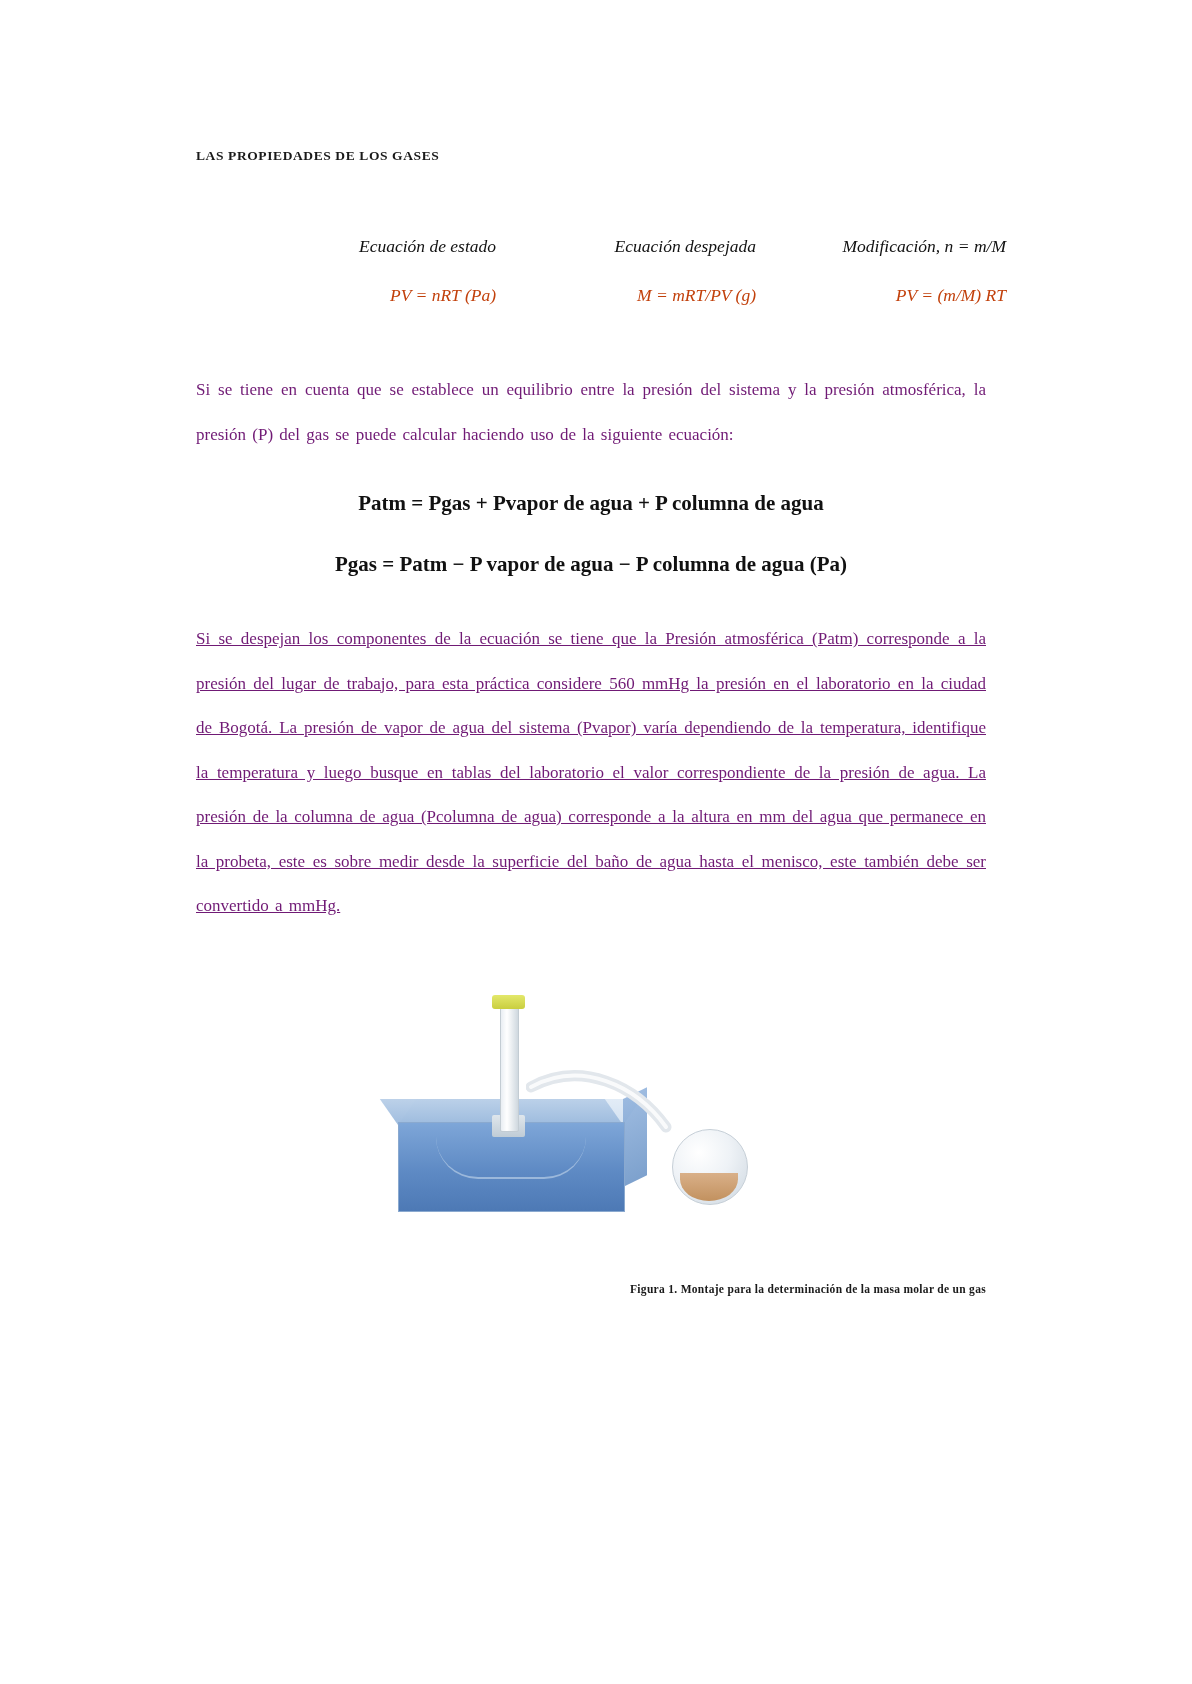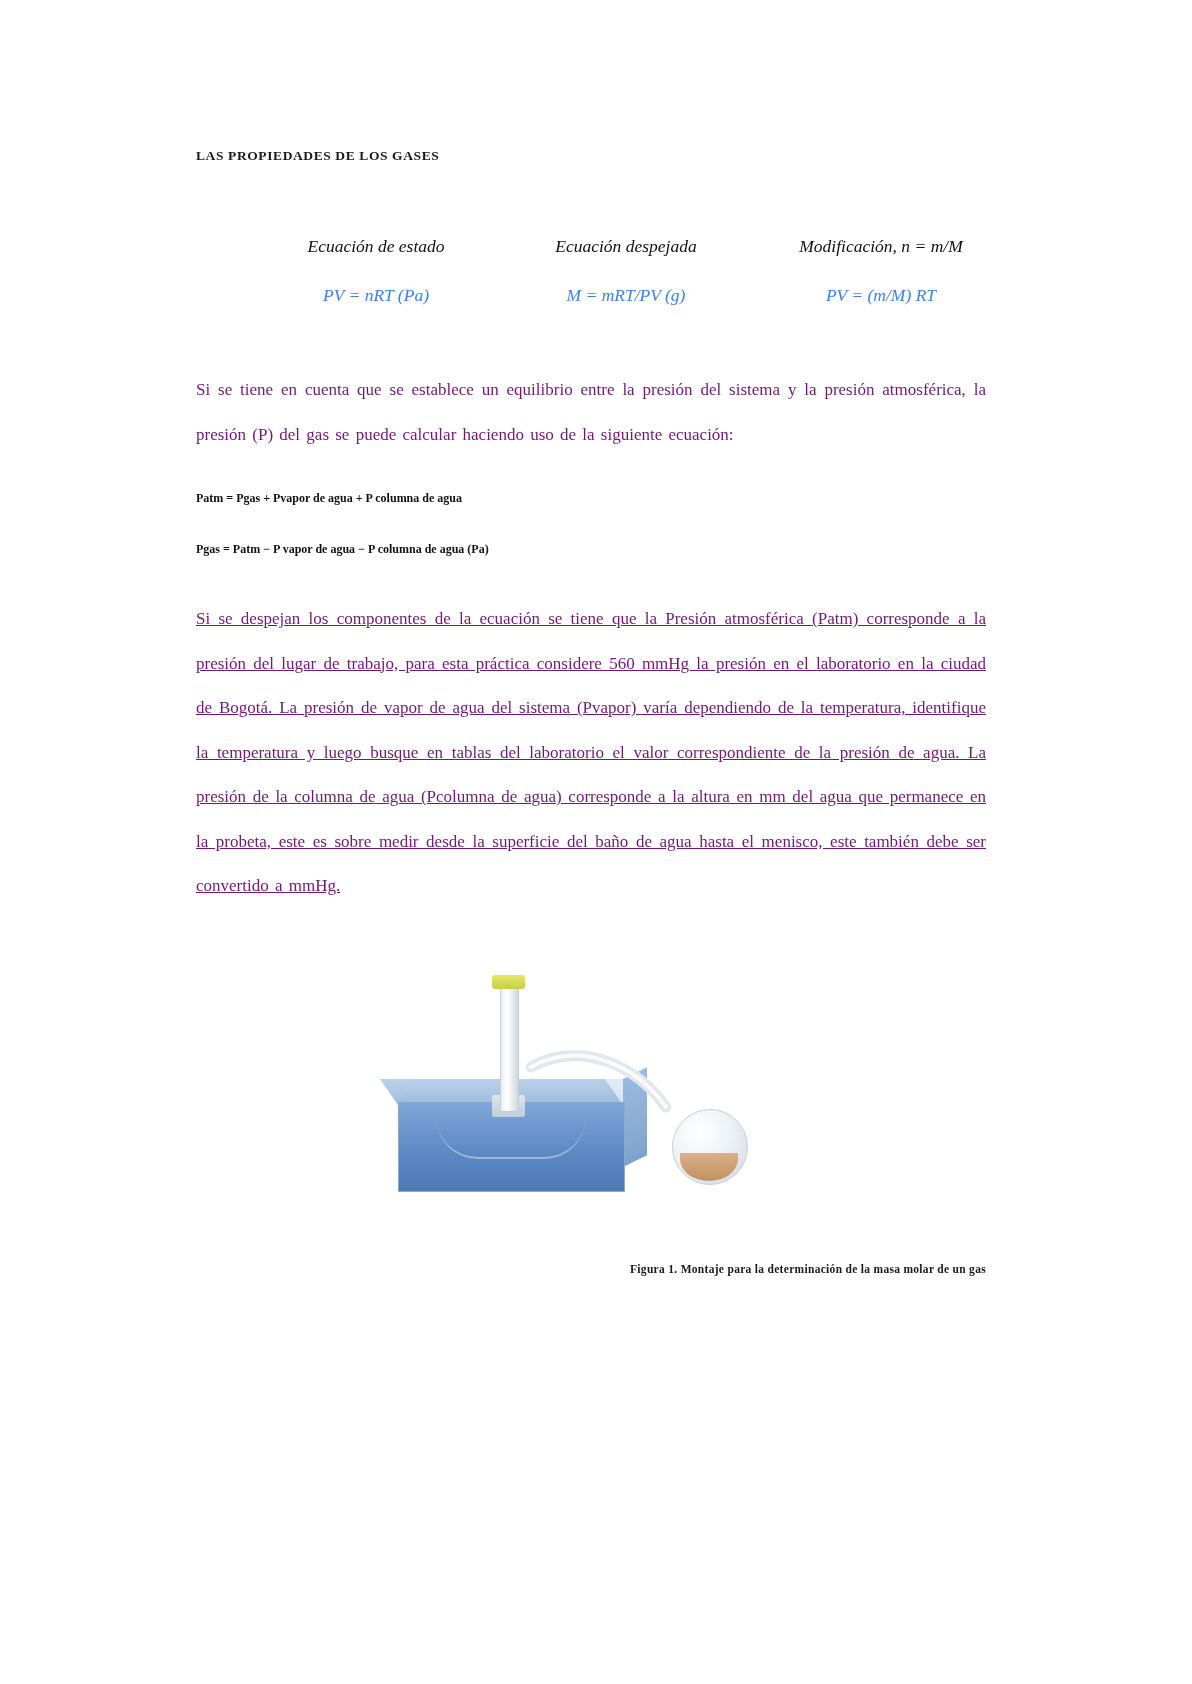--- a/index.html
+++ b/index.html
@@ -36,34 +36,34 @@
     margin-bottom: 72px;
   }
   .eq-row {
     display: flex;
     justify-content: space-between;
     align-items: baseline;
     padding: 0 55px 0 60px;
     box-sizing: border-box;
   }
   .eq-col {
-    text-align: center;
+    text-align: right;
     flex: 1;
   }
   .eq-title {
     font-size: 17.5px;
     font-style: italic;
     color: #111;
     filter: blur(0.6px);
     white-space: nowrap;
   }
   .eq-formula {
     font-size: 17.5px;
     font-style: italic;
-    color: #3b82f6;
+    color: #c2410c;
     margin-top: 28px;
     filter: blur(0.6px);
     white-space: nowrap;
   }
   .eq-col.c1 { flex: 0 0 240px; }
   .eq-col.c2 { flex: 0 0 250px; }
   .eq-col.c3 { flex: 0 0 260px; }
 
   .para {
     margin-top: 62px;
@@ -72,21 +72,22 @@
     color: #701a75;
     text-align: justify;
     filter: blur(0.62px);
     word-spacing: 2px;
   }
   .para.second {
     margin-top: 40px;
     text-decoration: underline;
   }
   .centered-line {
-    font-size: 12px;
+    text-align: center;
+    font-size: 21px;
     color: #111;
     filter: blur(0.6px);
     margin-top: 34px;
     font-weight: 600;
   }
   .centered-line.l2 {
     margin-top: 36px;
   }
   .figure-wrap {
     margin-top: 58px;

